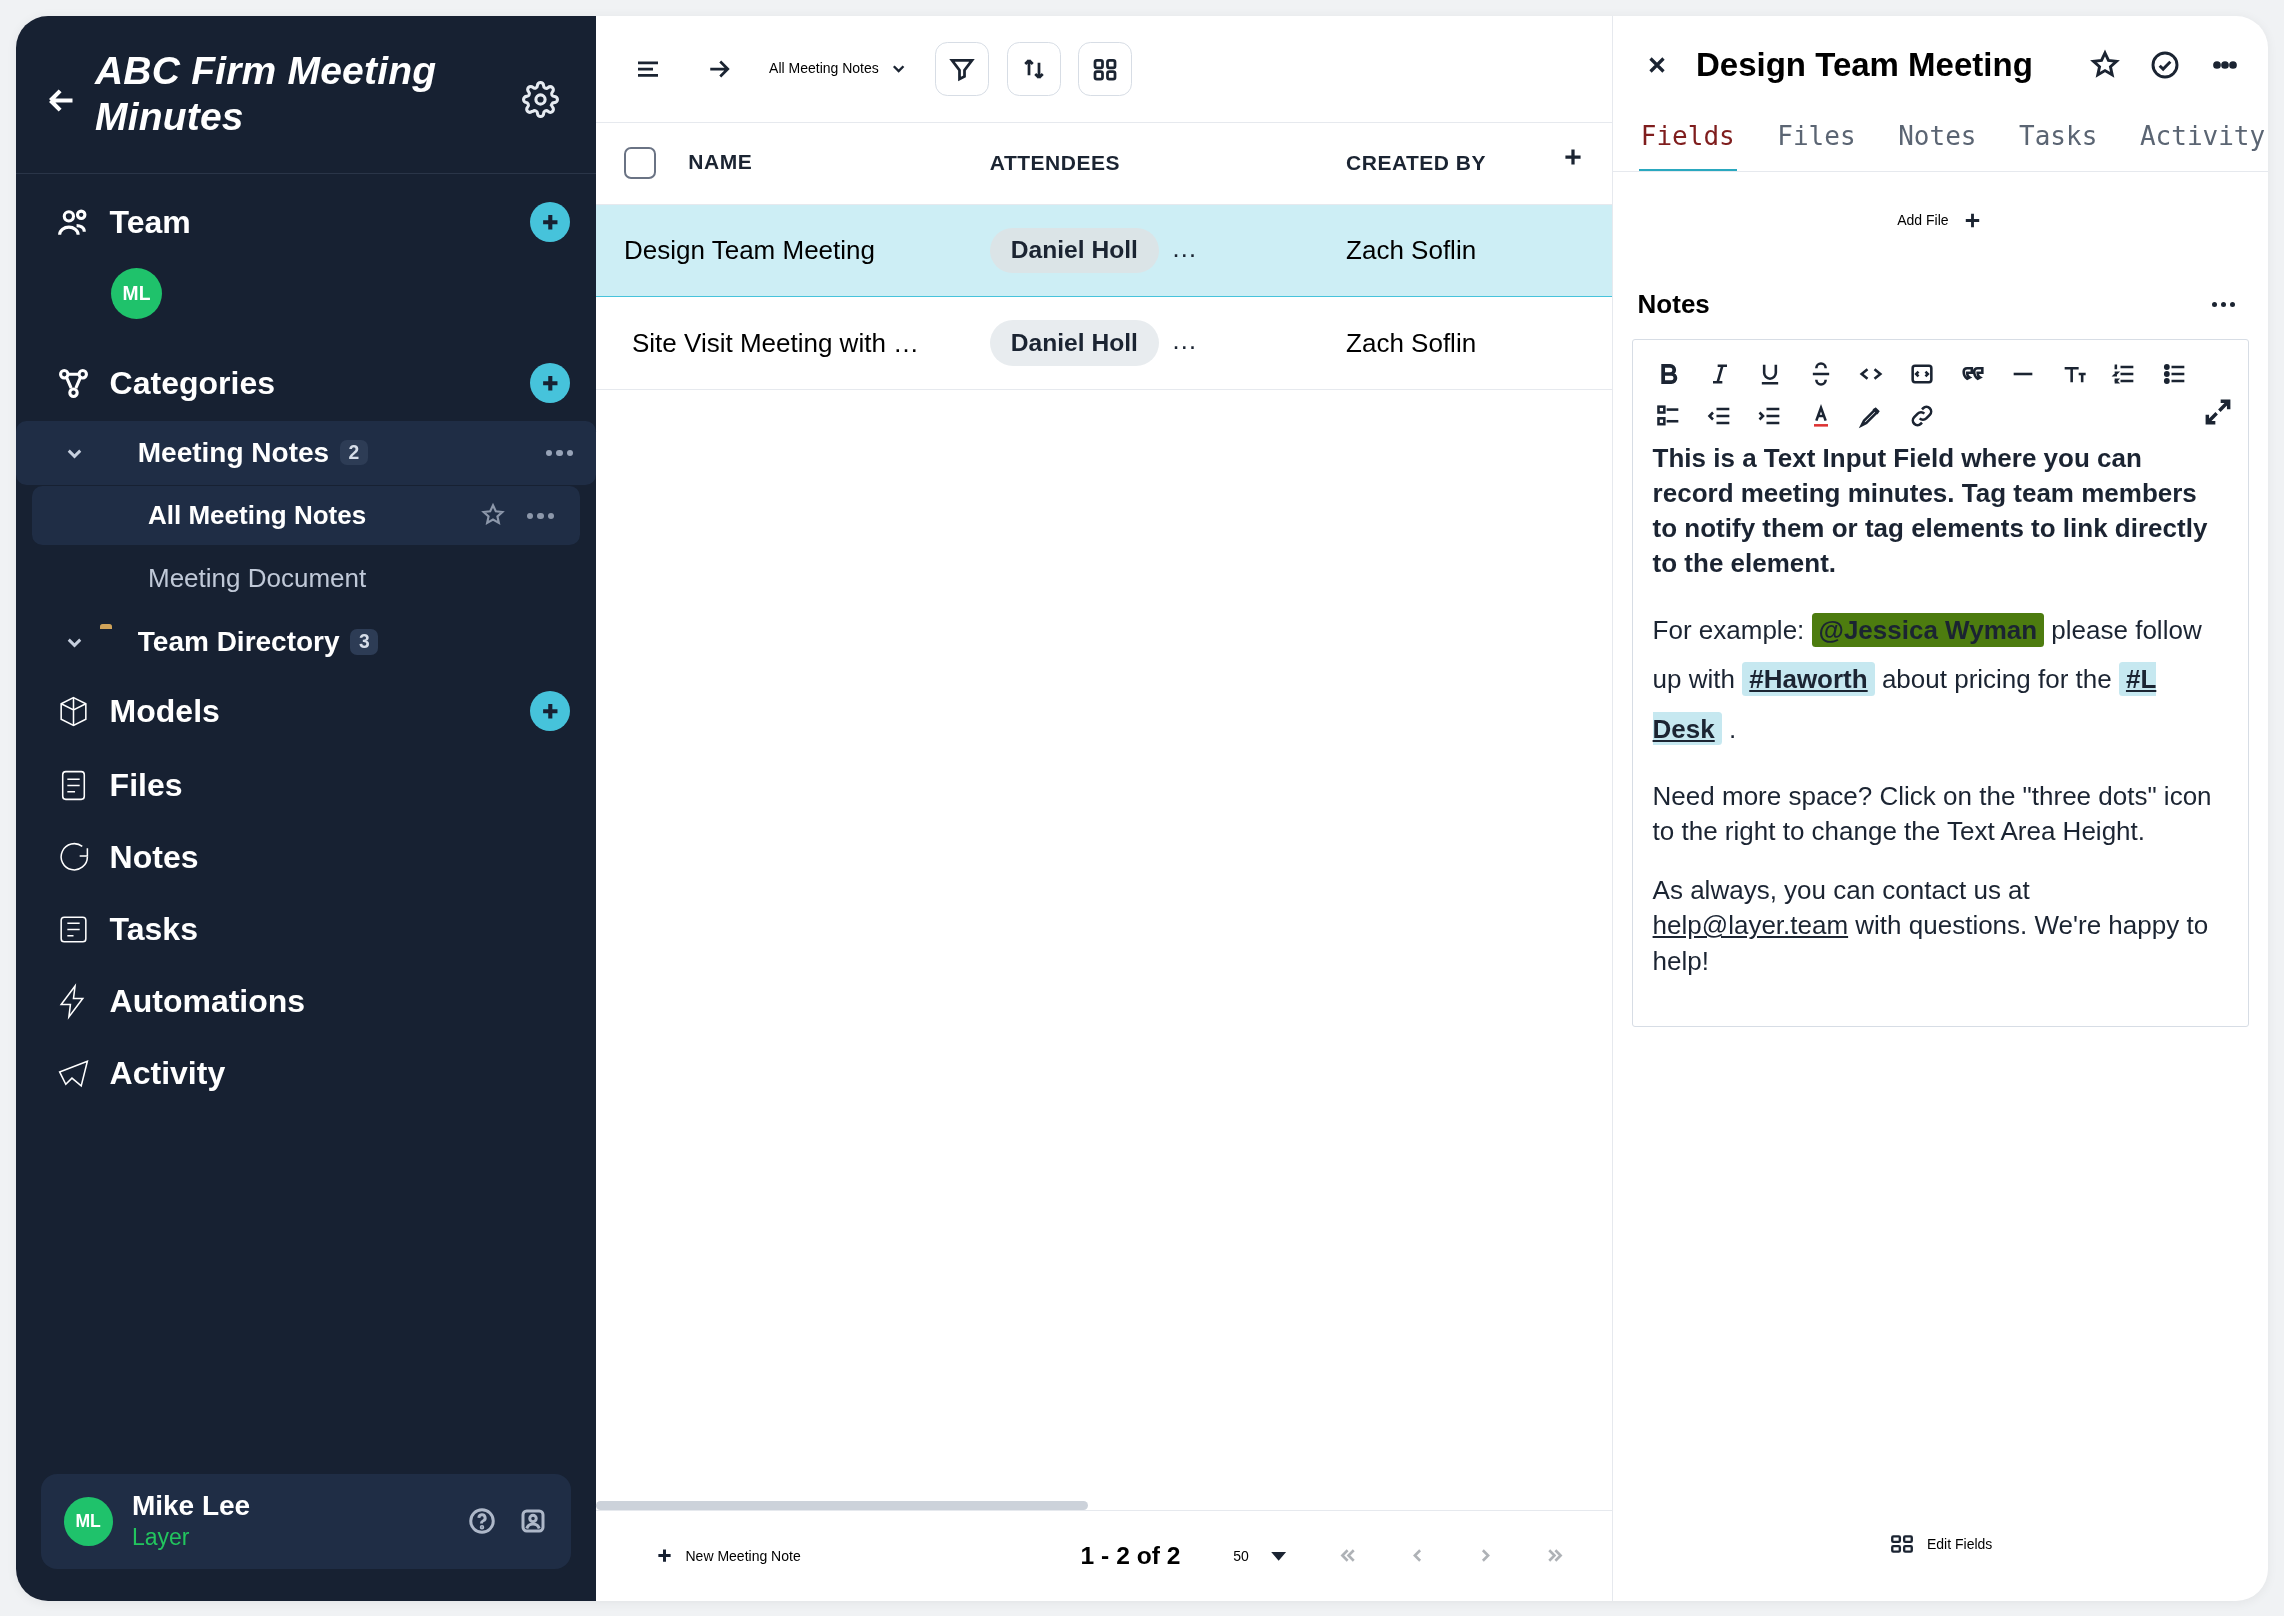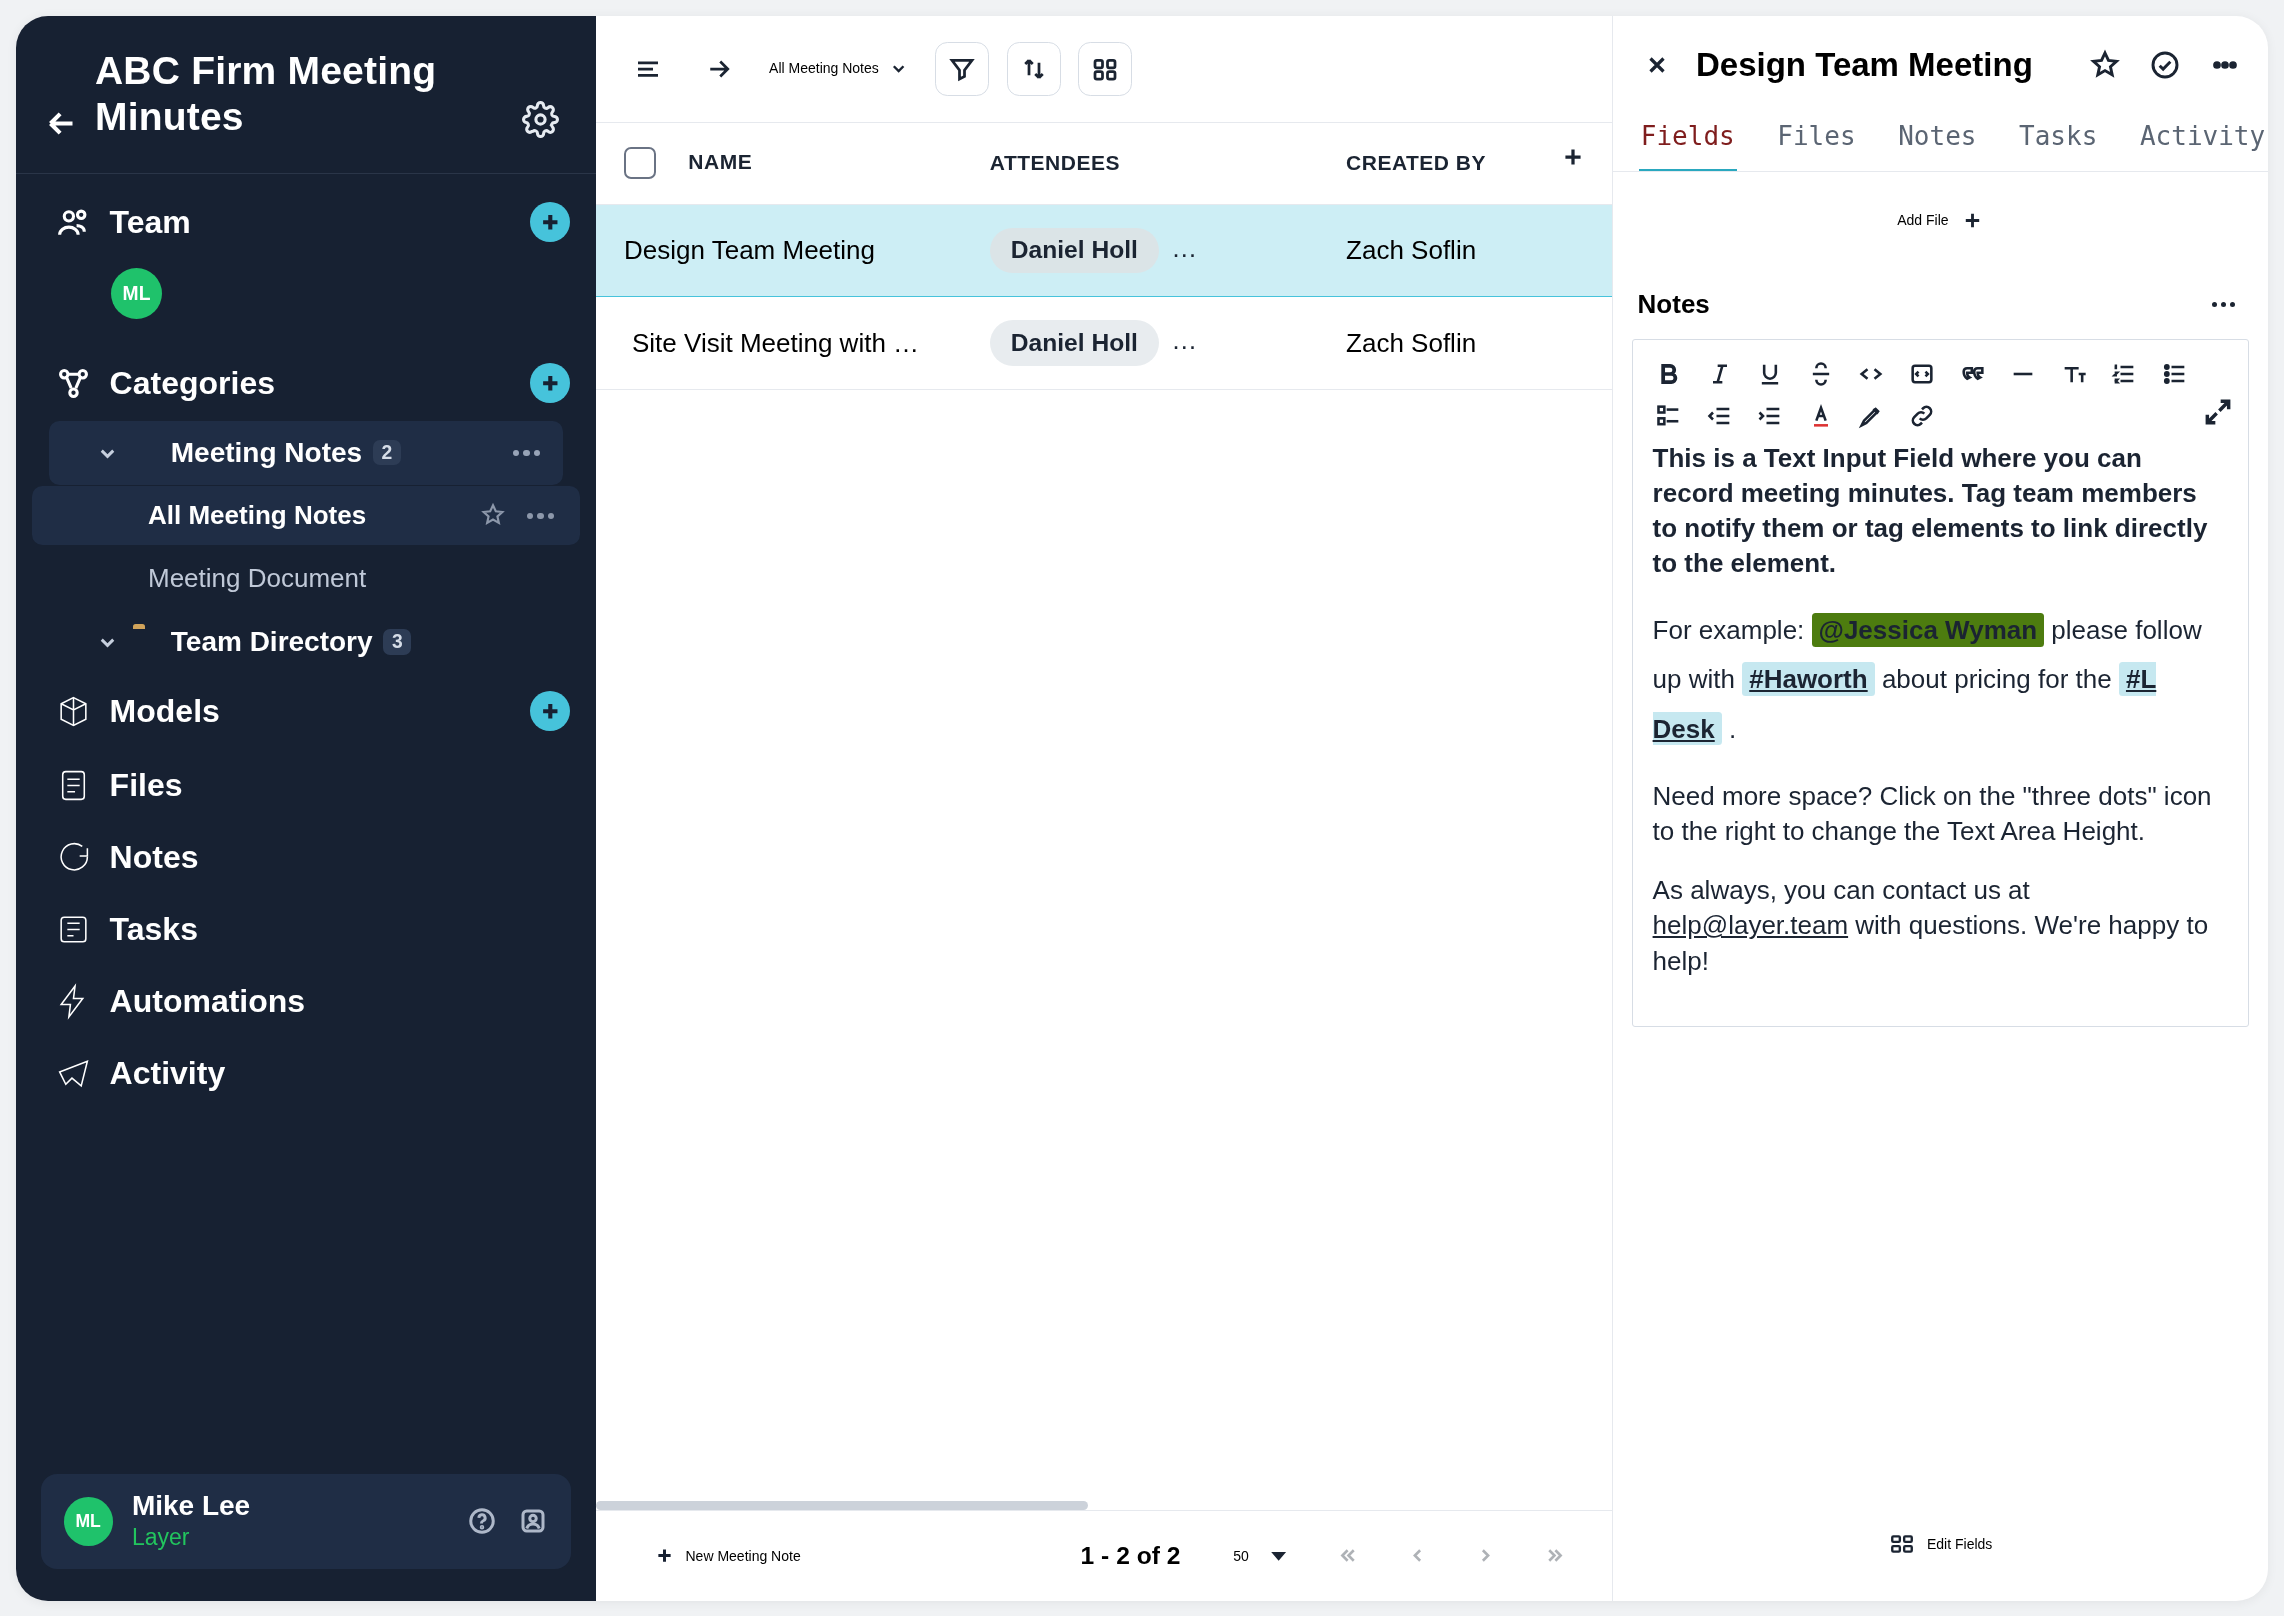--- a/index.html
+++ b/index.html
@@ -6,21 +6,21 @@
   html, body { width:2284px; height:1616px; font-family: -apple-system, "Segoe UI", Helvetica, Arial, sans-serif; }
   body { background:#f0f2f4; display:flex; align-items:center; justify-content:center; }
 
   .app-window {
     width:2252px; height:1585px; background:#fff; border-radius:32px; overflow:hidden;
     box-shadow:0 1.8px 10.5px rgba(0,0,0,.06); display:flex; position:relative;
   }
 
   
   .sidebar { width:580px; height:100%; background:#172132; color:#fff; display:flex; flex-direction:column; position:relative; }
-  .sb-header { padding:32px 36px 32px 28px; display:flex; align-items:flex-end; gap:16px; }
+  .sb-header { padding:32px 36px 32px 28px; display:flex; align-items:center; gap:16px;font-style:italic; }
   .back-arrow { width:35px; height:35px; margin-top:12.3px; flex:none; display:flex; align-items:center; justify-content:center; }
   .back-arrow svg { width:33px; height:33px; stroke:#fff; stroke-width:3; fill:none; }
   .proj-title { flex:1; font-size:39px; font-weight:800; line-height:1.2; letter-spacing:0.2px; }
   .gear { width:40px; height:40px; margin-top:14px; flex:none; }
   .gear svg { width:37px; height:37px; stroke:#e6ebf1; stroke-width:2; fill:none; }
 
   .sb-divider { height:0.9px; background:#2a3548; margin:0 0 10.5px 0; }
 
   .sb-section-row {
     display:flex; align-items:center; padding:17.6px 26px 17.6px 39px;
@@ -34,21 +34,21 @@
   .sb-section-row .add-btn svg { width:24.6px; height:24.6px; stroke:#172132; stroke-width:4; }
 
   .avatar-row { padding:8.8px 26px 26px 95px; }
   .avatar-ml {
     width:51px; height:51px; border-radius:50%; background:#1fc26b; color:#fff;
     font-size:19.3px; font-weight:700; display:flex; align-items:center; justify-content:center;
   }
 
   .tree-node {
     display:flex; align-items:center; padding:16px 18px 16px 47px; font-size:28px; font-weight:600;
-    border-radius:10.5px; margin:0 33px; position:relative;
+    border-radius:10.5px; margin:0 0; position:relative;
   }
   .tree-node.active { background:#1f2d45; }
   .tree-node .chev { width:26px; height:26px; margin-right:10.5px; flex:none; }
   .tree-node .chev svg { width:23px; height:23px; stroke:#c6cfde; stroke-width:3; fill:none; }
   .tree-node .node-icon { width:26px; height:26px; margin-right:12.3px; flex:none; }
   .tree-node .file-icon { width:23px; height:30px; background:#c6cfde; clip-path:polygon(0 0,70% 0,100% 22%,100% 100%,0 100%); }
   .tree-node .folder-icon { width:26px; height:23px; background:#d0a35a; border-radius:2.6px; position:relative; margin-top:3.5px; }
   .tree-node .folder-icon::before { content:""; position:absolute; top:-5.3px; left:0; width:12.3px; height:5.3px; background:#d0a35a; border-radius:2.6px 2.6px 0 0;}
   .tree-node .count-badge {
     font-size:19.3px; background:#2d3c55; color:#d6dde8; border-radius:7px; padding:1.8px 8.8px; margin-left:10.5px;

